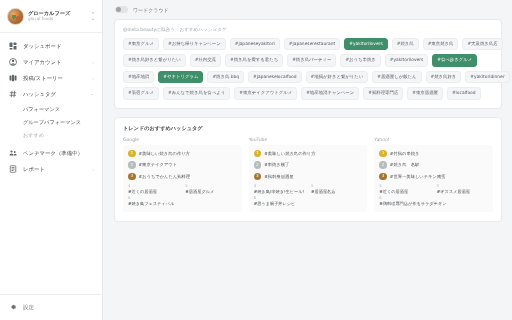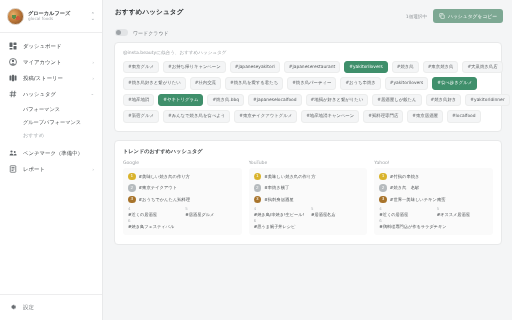--- a/index.html
+++ b/index.html
@@ -239,35 +239,20 @@
             <path d="M14 9.1l-1.2-.6a4.9 4.9 0 000-1l1.2-.6-1-1.8-1.3.4a4.9 4.9 0 00-.9-.6l-.2-1.3H8.4l-.2 1.3a4.9 4.9 0 00-.9.6l-1.3-.4-1 1.8 1.2.6a4.9 4.9 0 000 1L5 9.1l1 1.8 1.3-.4c.3.2.6.4.9.6l.2 1.3h2.2l.2-1.3c.3-.2.6-.4.9-.6l1.3.4 1-1.8z" opacity=".85"></path>
           </svg>
       </span>
       <span class="nav-label">設定</span>
     </div>
 
   </aside>
 
   <main class="main">
 
-    <div class="topbar">
-      <div class="page-title">おすすめハッシュタグ</div>
-      <div class="topbar-right">
-        <span class="selected-count">1個選択中</span>
-        <button class="copy-btn">
-          <span>
-            <svg viewBox="0 0 16 16" fill="none" stroke="currentColor" stroke-width="1.6">
-                <rect x="5" y="5" width="9" height="10" rx="1.2"></rect>
-                <path d="M11 3.2V2.2a1 1 0 00-1-1H3a1 1 0 00-1 1v7.6a1 1 0 001 1h1"></path>
-              </svg>
-          </span>
-          <span>ハッシュタグをコピー</span>
-        </button>
-      </div>
-    </div>
 
     <div class="toggle-row">
       <span class="switch"></span>
       <span class="toggle-label">ワードクラウド</span>
     </div>
 
     <section class="card">
       <div class="card-sub">@insta.beautyに似合う、おすすめハッシュタグ</div>
       <div class="chip-rows">
           <div class="chip-row">

